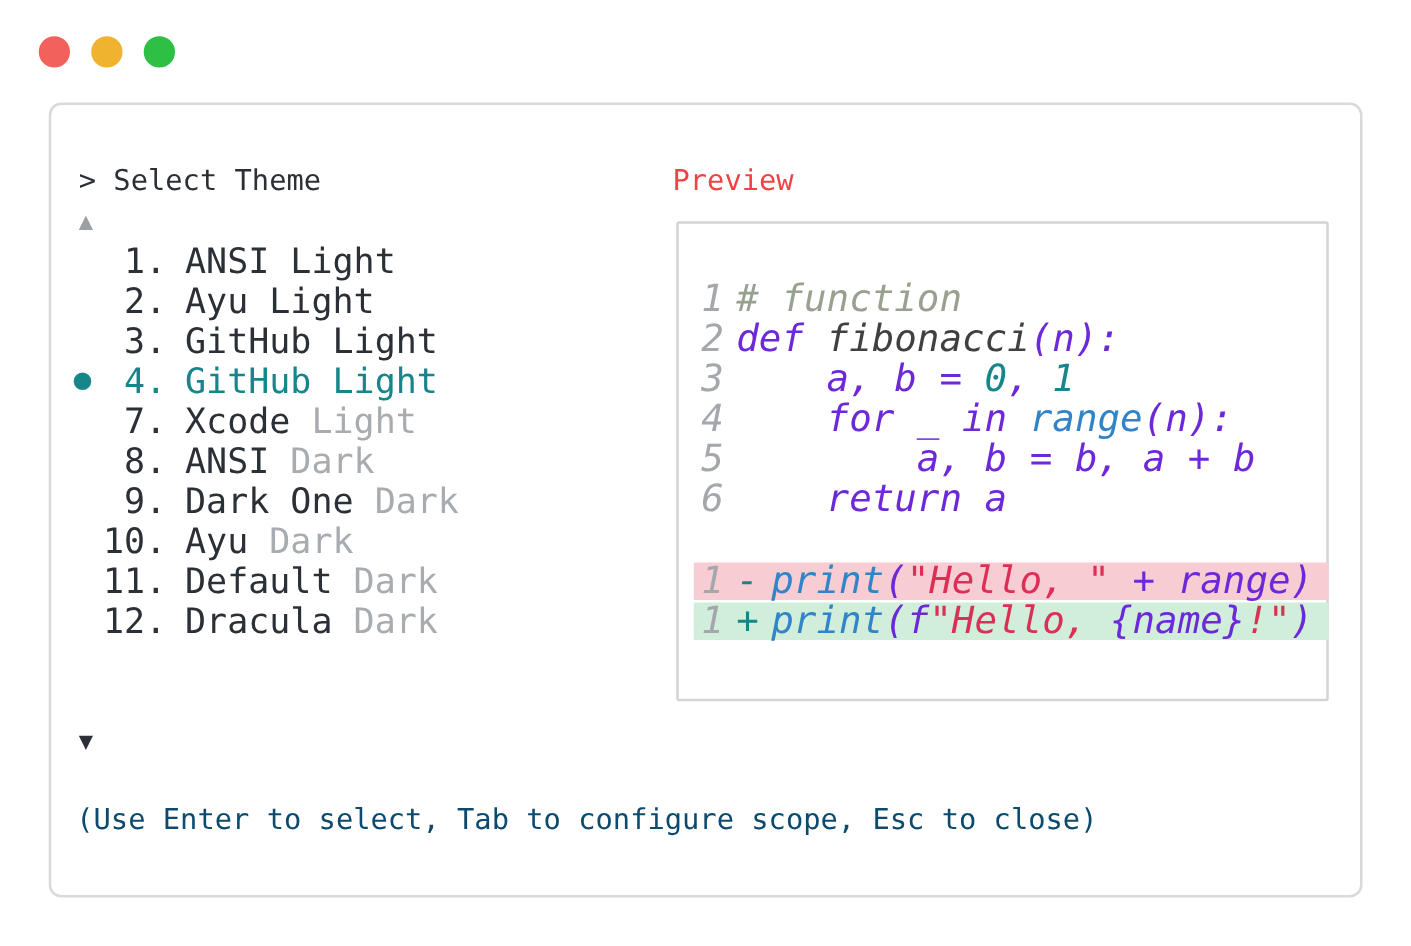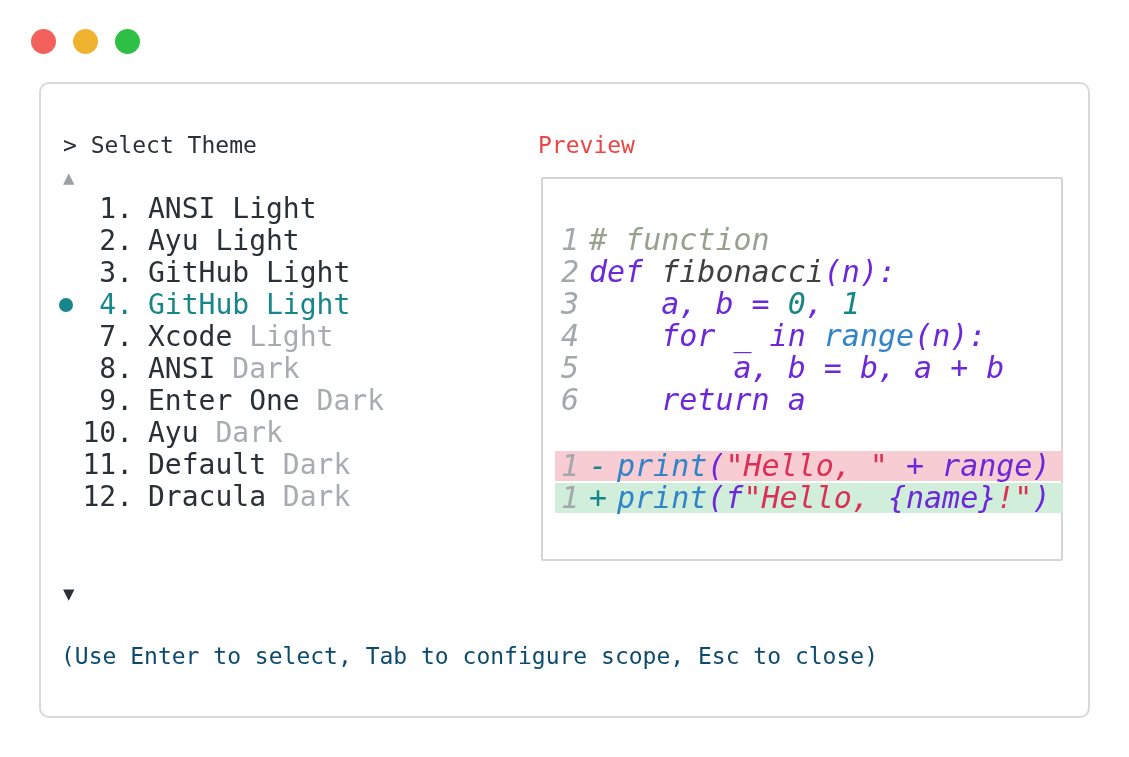--- a/index.html
+++ b/index.html
@@ -61,21 +61,21 @@
 <div class="panel">
   <div class="prompt">&gt; Select Theme</div>
   <div class="arrow up">▲</div>
   <div id="theme-list">
       <div class="item"><span class="num">1.</span><span class="label">ANSI Light</span></div>
       <div class="item"><span class="num">2.</span><span class="label">Ayu Light</span></div>
       <div class="item"><span class="num">3.</span><span class="label">GitHub Light</span></div>
       <div class="item selected"><span class="bullet"></span><span class="num">4.</span><span class="label">GitHub Light</span></div>
       <div class="item"><span class="num">7.</span><span class="label">Xcode</span><span class="dim"> Light</span></div>
       <div class="item"><span class="num">8.</span><span class="label">ANSI</span><span class="dim"> Dark</span></div>
-      <div class="item"><span class="num">9.</span><span class="label">Enter One</span><span class="dim"> Dark</span></div>
+      <div class="item"><span class="num">9.</span><span class="label">Dark One</span><span class="dim"> Dark</span></div>
       <div class="item"><span class="num">10.</span><span class="label">Ayu</span><span class="dim"> Dark</span></div>
       <div class="item"><span class="num">11.</span><span class="label">Default</span><span class="dim"> Dark</span></div>
       <div class="item"><span class="num">12.</span><span class="label">Dracula</span><span class="dim"> Dark</span></div>
     </div>
   <div class="arrow down">▼</div>
   <div class="hint">(Use Enter to select, Tab to configure scope, Esc to close)</div>
 
   <div class="preview-title">Preview</div>
   <div class="preview-box">
     <div id="code">

